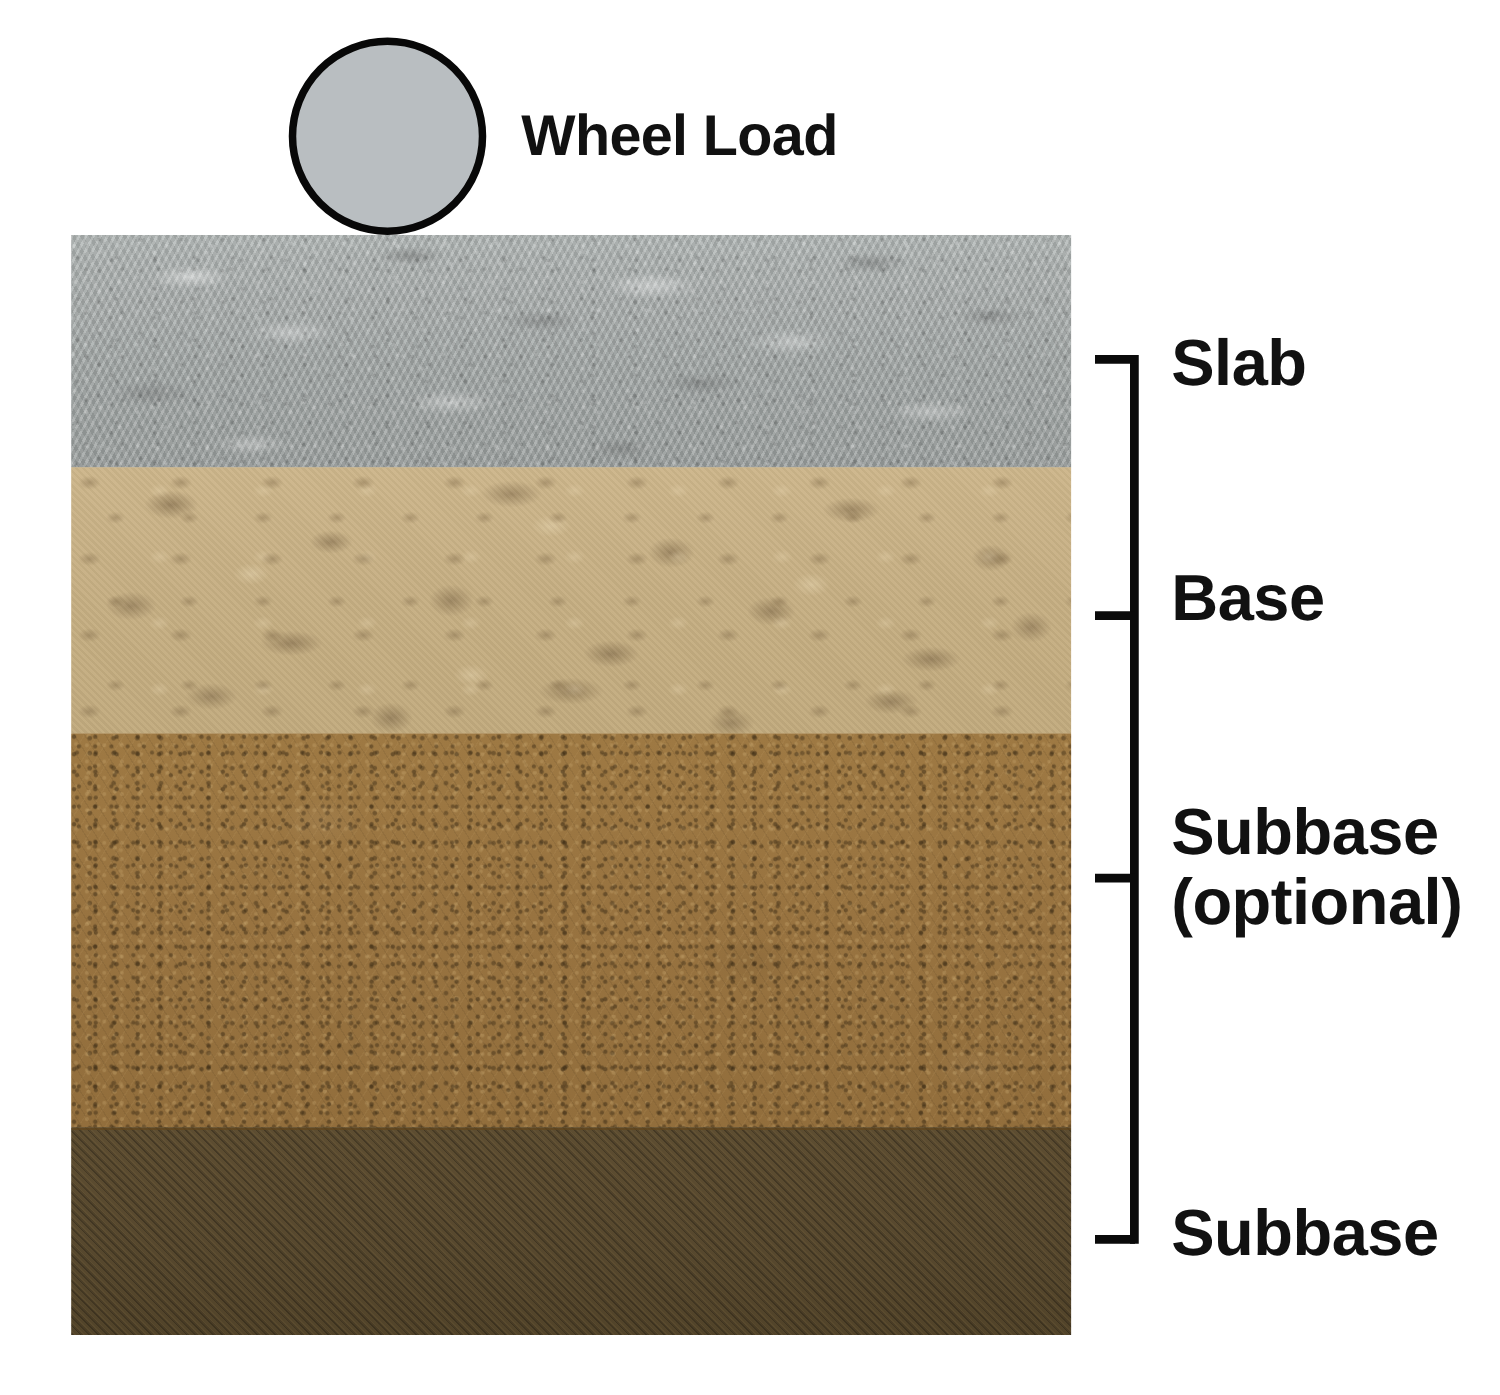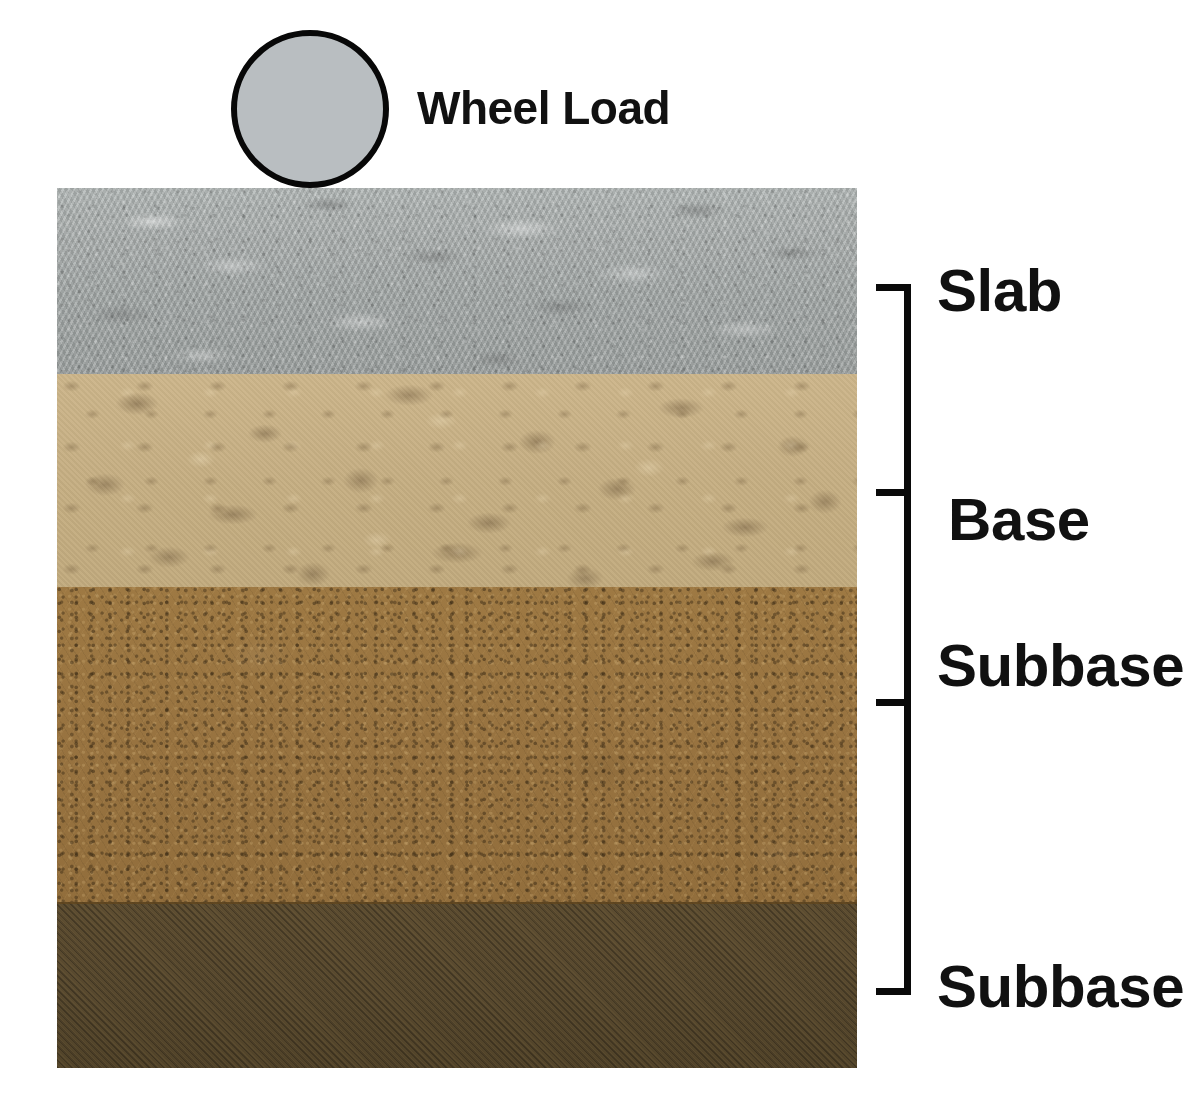--- a/index.html
+++ b/index.html
@@ -229,29 +229,29 @@
   }
   #bracket-tick-slab     { top: 0px;   }
   #bracket-tick-base     { top: 205px; }
   #bracket-tick-subbase  { top: 415px; }
   #bracket-tick-subgrade { top: 704px; }
 
   
   .layer-label {
     position: absolute;
     left: 937px;
-    font-size: 60px;
+    font-size: 52px;
     font-weight: bold;
     letter-spacing: -0.4px;
     color: #111111;
     white-space: nowrap;
     line-height: 56px;
   }
   #label-slab     { top: 263px; }
-  #label-base     { top: 492px; margin-left: 11px; }
+  #label-base     { top: 451px; }
   #label-subbase  { top: 638px; }
   #label-subgrade { top: 959px; }
   .layer-label .sub-line { display: block; }
 </style>
 </head>
 <body>
 
 <div id="stage">
 
   <div id="wheel-load-group">
@@ -277,19 +277,20 @@
   <div class="layer-label" id="label-slab">
     <span class="sub-line">Slab</span>
   </div>
 
   <div class="layer-label" id="label-base">
     <span class="sub-line">Base</span>
   </div>
 
   <div class="layer-label" id="label-subbase">
     <span class="sub-line">Subbase</span>
+    <span class="sub-line">(optional)</span>
   </div>
 
   <div class="layer-label" id="label-subgrade">
     <span class="sub-line">Subbase</span>
   </div>
 
 </div>
 
 </body></html>

